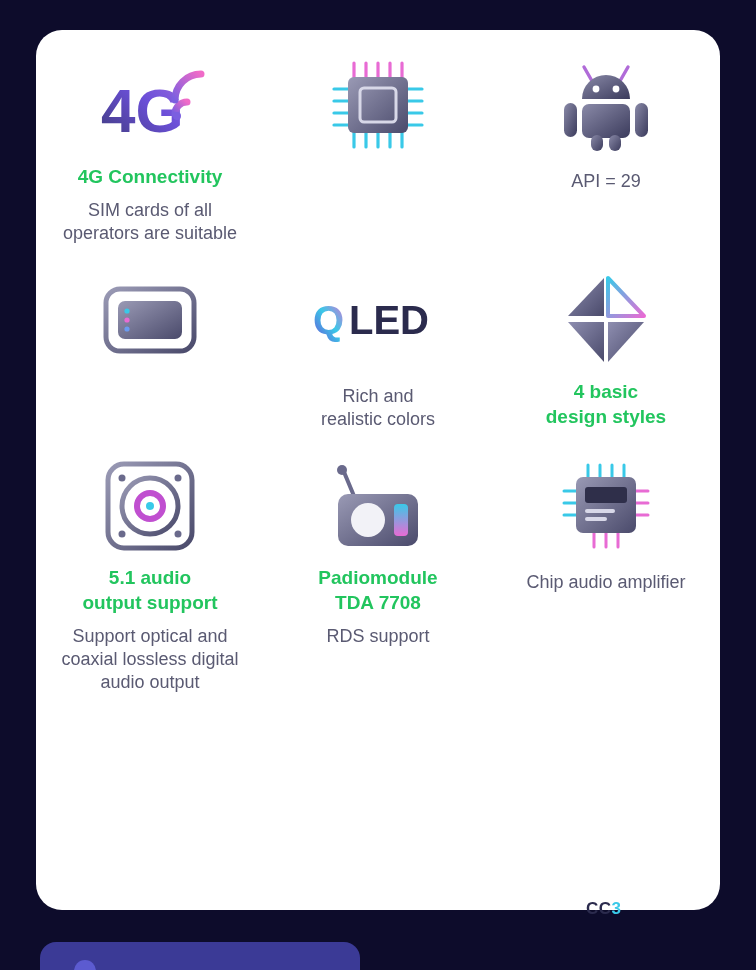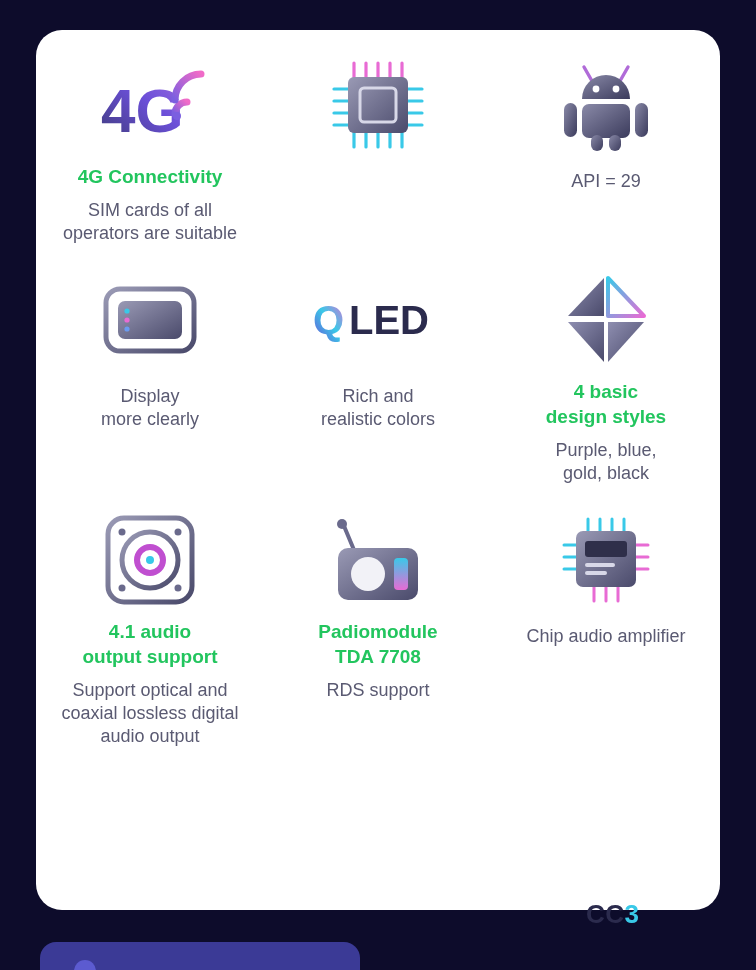--- a/index.html
+++ b/index.html
@@ -70,21 +70,21 @@
   .subtitle {
     font-size: 18px;
     color: #5a5a72;
     line-height: 23px;
     margin-top: 10px;
   }
   .brand {
     position: absolute;
     left: 586px;
     top: 895px;
-    font-size: 26px;
+    font-size: 17px;
     font-weight: bold;
     letter-spacing: 0.5px;
   }
   .brand .cc { color: #2b2b4d; }
   .brand .three { color: #39c9e8; }
   .bottom-bar {
     position: absolute;
     left: 40px;
     top: 938px;
     width: 320px;
@@ -212,22 +212,20 @@
               <stop offset="100%" stop-color="#4a4a6b"></stop>
             </linearGradient>
           </defs>
           <rect x="6" y="8" width="88" height="62" rx="14" fill="none" stroke="url(#scrg)" stroke-width="5"></rect>
           <rect x="18" y="20" width="64" height="38" rx="7" fill="url(#scrg)"></rect>
           <circle cx="27" cy="30" r="2.6" fill="#39c9e8"></circle>
           <circle cx="27" cy="39" r="2.6" fill="#e86bd4"></circle>
           <circle cx="27" cy="48" r="2.6" fill="#6b9bf0"></circle>
         </svg>
       </div>
-      <div class="subtitle" style="white-space:pre-line">Display
-more clearly</div>
     </div>
 
     <div class="cell">
       <div class="icon-wrap">
         <svg width="130" height="56" viewBox="0 0 130 56">
           <defs>
             <linearGradient id="qg" x1="0" y1="1" x2="1" y2="0">
               <stop offset="0%" stop-color="#6b4fd8"></stop>
               <stop offset="50%" stop-color="#39c9e8"></stop>
               <stop offset="100%" stop-color="#e86bd4"></stop>
@@ -255,22 +253,20 @@
             </linearGradient>
           </defs>
           <path d="M46 6 L46 44 L10 44 Z" fill="url(#pg1)"></path>
           <path d="M50 6 L50 44 L86 44 Z" fill="none" stroke="url(#pg2)" stroke-width="4" stroke-linejoin="round"></path>
           <path d="M46 50 L46 90 L10 50 Z" fill="url(#pg1)"></path>
           <path d="M50 50 L86 50 L50 90 Z" fill="url(#pg1)"></path>
         </svg>
       </div>
       <div class="title" style="white-space:pre-line">4 basic
 design styles</div>
-      <div class="subtitle" style="white-space:pre-line">Purple, blue,
-gold, black</div>
     </div>
 
     <div class="cell">
       <div class="icon-wrap">
         <svg width="92" height="92" viewBox="0 0 92 92">
           <defs>
             <linearGradient id="spg" x1="0" y1="0" x2="1" y2="1">
               <stop offset="0%" stop-color="#9a9ab5"></stop>
               <stop offset="100%" stop-color="#4a4a6b"></stop>
             </linearGradient>
@@ -278,21 +274,21 @@
           <rect x="4" y="4" width="84" height="84" rx="16" fill="none" stroke="url(#spg)" stroke-width="5"></rect>
           <circle cx="46" cy="46" r="28" fill="none" stroke="url(#spg)" stroke-width="5"></circle>
           <circle cx="46" cy="46" r="13" fill="none" stroke="#c04fd0" stroke-width="6"></circle>
           <circle cx="46" cy="46" r="4" fill="#39c9e8"></circle>
           <circle cx="18" cy="18" r="3.5" fill="#6a6a8c"></circle>
           <circle cx="74" cy="18" r="3.5" fill="#6a6a8c"></circle>
           <circle cx="18" cy="74" r="3.5" fill="#6a6a8c"></circle>
           <circle cx="74" cy="74" r="3.5" fill="#6a6a8c"></circle>
         </svg>
       </div>
-      <div class="title" style="white-space:pre-line">4.1 audio
+      <div class="title" style="white-space:pre-line">5.1 audio
 output support</div>
       <div class="subtitle" style="white-space:pre-line">Support optical and
 coaxial lossless digital
 audio output</div>
     </div>
 
     <div class="cell">
       <div class="icon-wrap">
         <svg width="96" height="88" viewBox="0 0 96 88">
           <defs>

